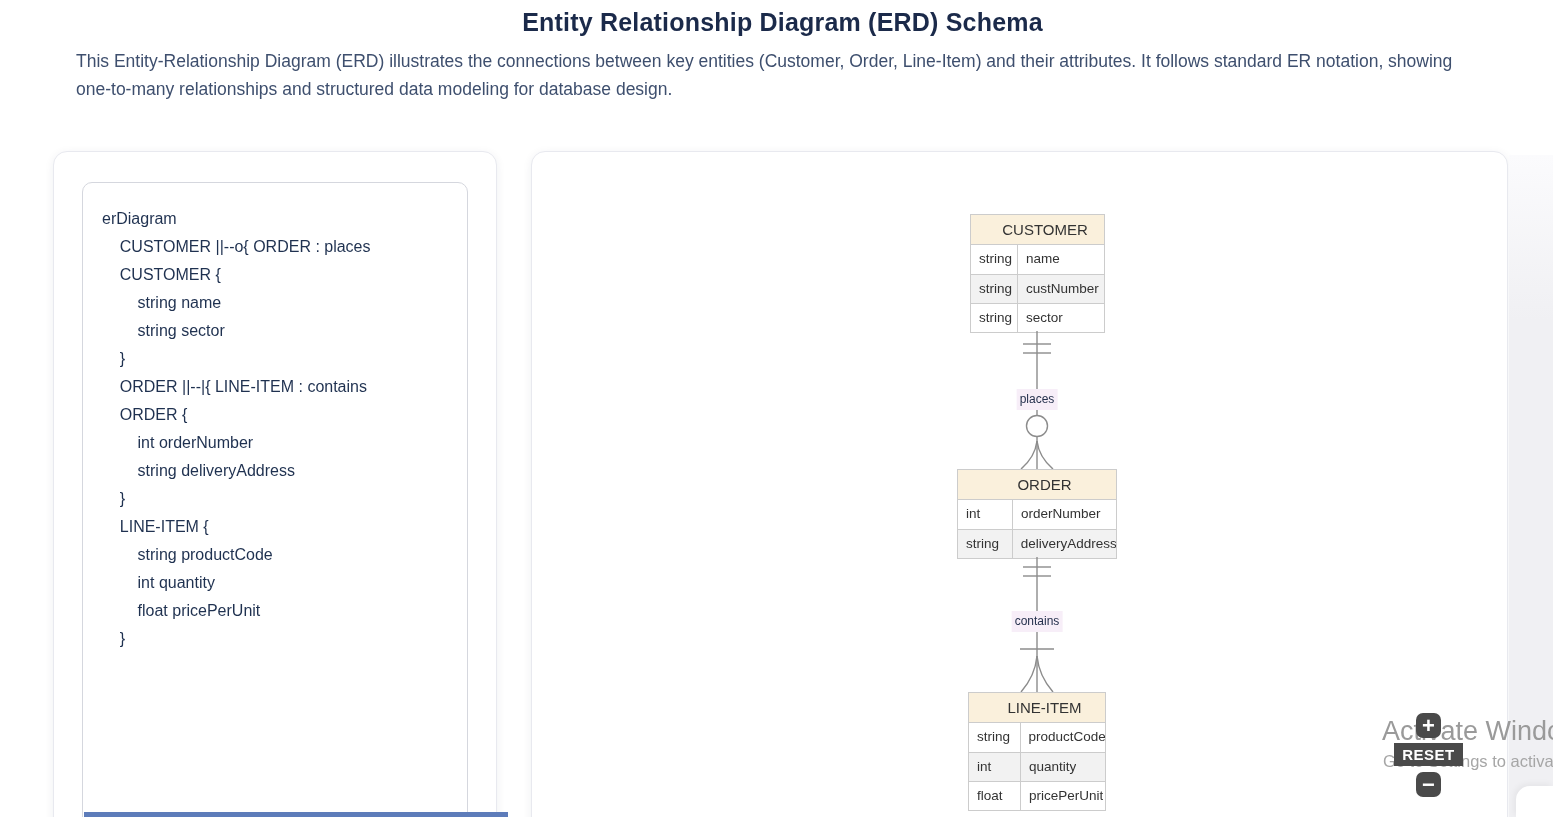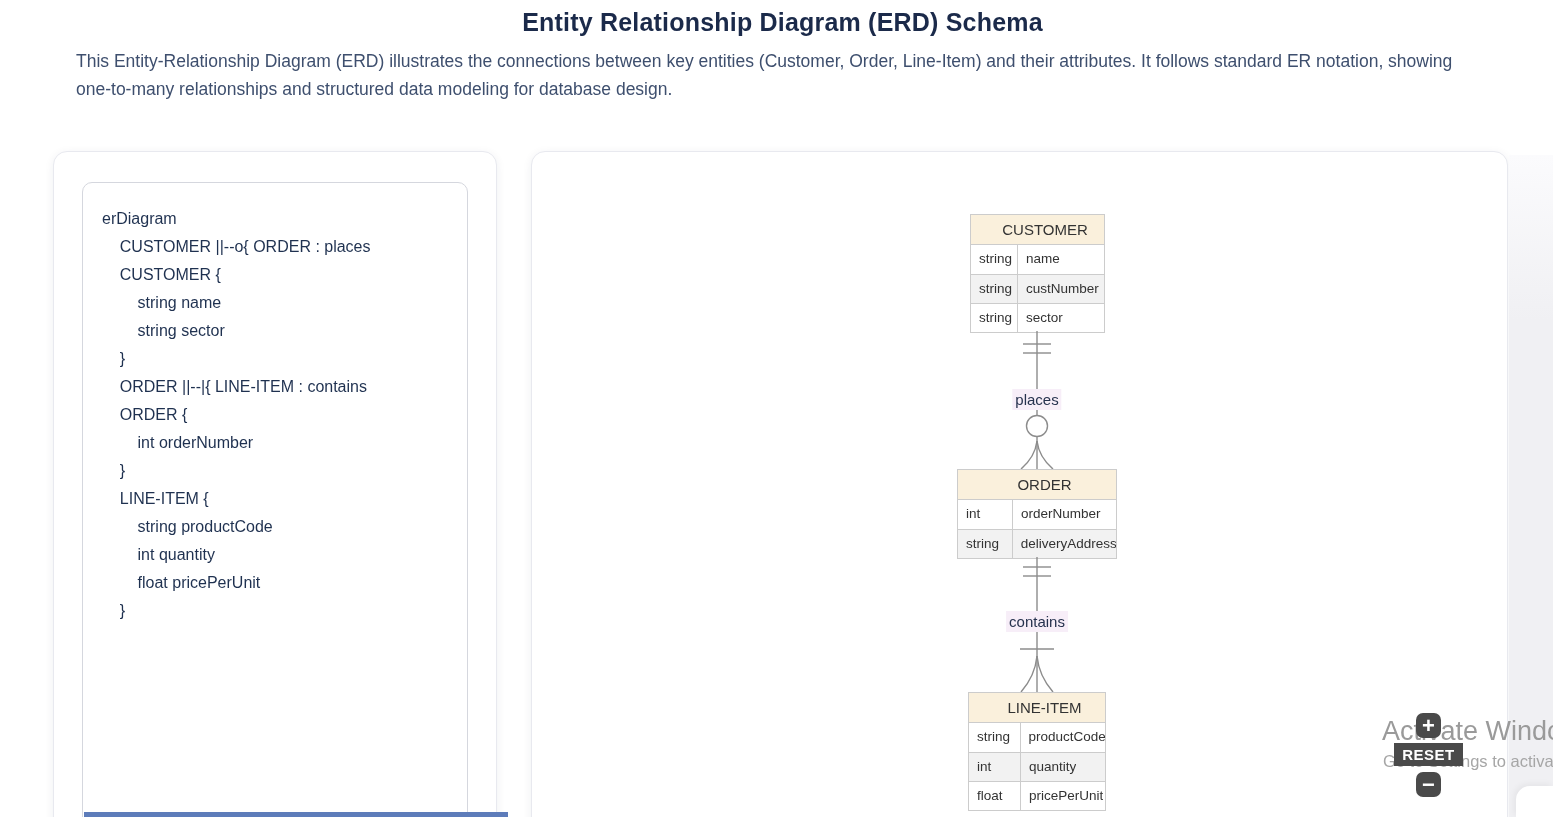--- a/index.html
+++ b/index.html
@@ -51,21 +51,21 @@
   .ent-customer{left:438px;top:62px;width:135px;}
   .ent-customer .cell.type{width:47px;}
   .ent-order{left:425px;top:317px;width:160px;}
   .ent-order .cell.type{width:55px;}
   .ent-lineitem{left:436px;top:540px;width:138px;}
   .ent-lineitem .cell.type{width:52px;}
 
   .connector{position:absolute;}
   .rel-label{position:absolute;transform:translateX(-50%);
     background:var(--relationship-label-bg);color:#26324e;
-    font-size:15px;line-height:21px;padding:0 3px;white-space:nowrap;}
+    font-size:12px;line-height:21px;padding:0 3px;white-space:nowrap;}
 
   
   .side-strip{position:absolute;left:1509px;top:155px;width:44px;height:662px;
     background:linear-gradient(180deg,#fbfbfd 0%,#f0f0f3 25%,#f0f0f3 100%);}
   .corner-element{position:absolute;left:1516px;top:786px;width:37px;height:31px;
     background:#ffffff;border-top-left-radius:14px;box-shadow:-2px -2px 6px rgba(0,0,0,.05);z-index:4;}
 
   
   .watermark{position:absolute;z-index:5;pointer-events:none;white-space:nowrap;}
   .wm-line1{left:1382px;top:716px;font-size:27px;color:#9a9a9a;}
@@ -97,20 +97,21 @@
     <div class="code-box">
       <div class="code-line">erDiagram</div>
       <div class="code-line">    CUSTOMER ||--o{ ORDER : places</div>
       <div class="code-line">    CUSTOMER {</div>
       <div class="code-line">        string name</div>
       <div class="code-line">        string sector</div>
       <div class="code-line">    }</div>
       <div class="code-line">    ORDER ||--|{ LINE-ITEM : contains</div>
       <div class="code-line">    ORDER {</div>
       <div class="code-line">        int orderNumber</div>
+      <div class="code-line">        string deliveryAddress</div>
       <div class="code-line">    }</div>
       <div class="code-line">    LINE-ITEM {</div>
       <div class="code-line">        string productCode</div>
       <div class="code-line">        int quantity</div>
       <div class="code-line">        float pricePerUnit</div>
       <div class="code-line">    }</div>
     </div>
   </div>
 
   <div class="card diagram-card">

